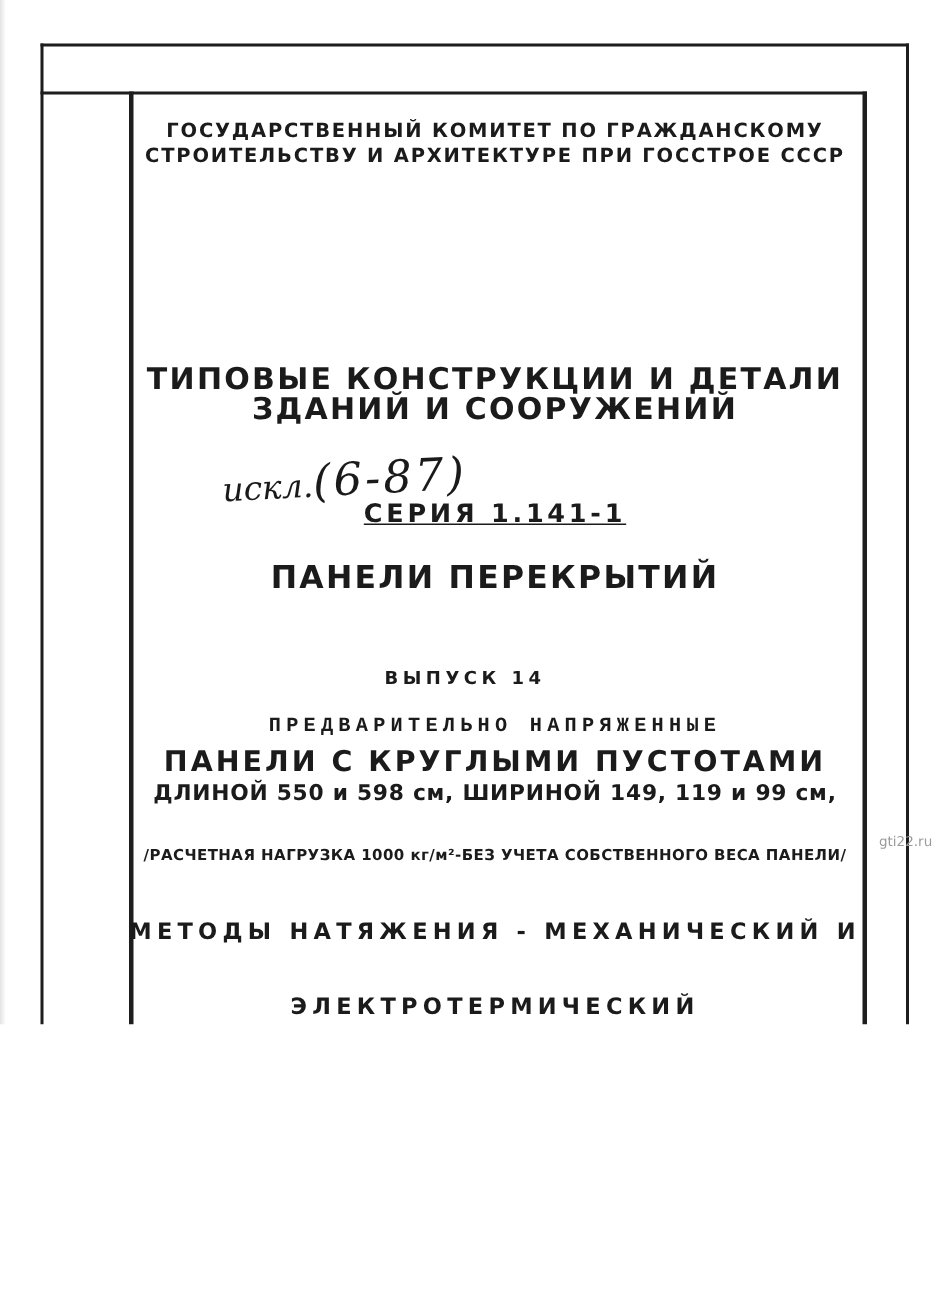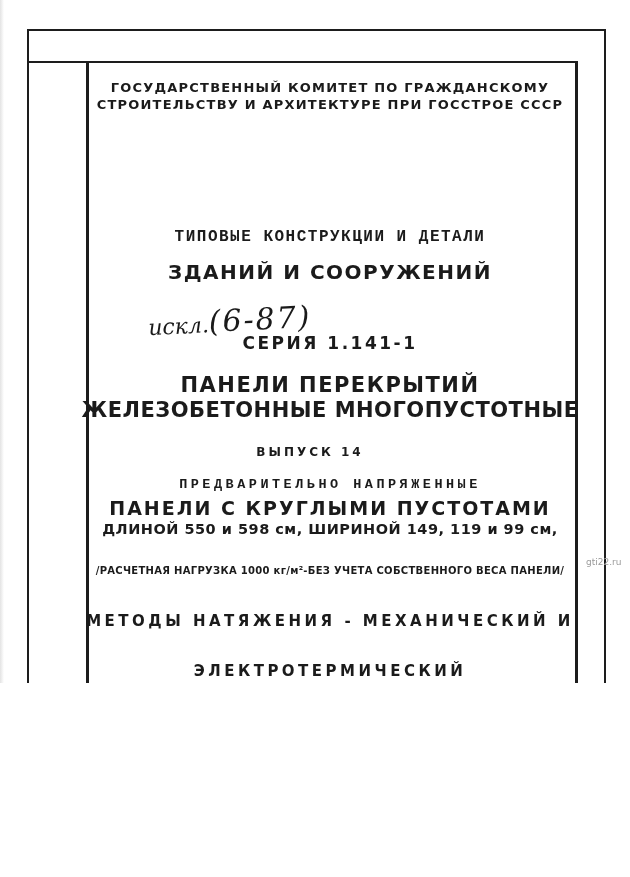--- a/index.html
+++ b/index.html
@@ -30,23 +30,23 @@
                      transform-origin:100% 50%; transform:rotate(0.72deg); }
   .ln-format-underline { left:33px; top:847px; width:237px; height:2px;
                      transform-origin:0 50%; transform:rotate(-1.1deg);
                      background:#2a2a2a; }
   
   .t {
     position:absolute; left:80px; width:500px;
     text-align:center; font-weight:bold; white-space:nowrap;
   }
   .authority   { top:79px;  font-size:13px; line-height:17px; letter-spacing:1.2px; }
-  .title1      { top:228px; font-size:16px; letter-spacing:1.5px;font-family:Liberation Mono, monospace; }
+  .title1      { top:240px; font-size:20px; letter-spacing:1.5px; }
   .title2      { top:260px; font-size:20px; letter-spacing:1.5px; }
-  .series      { top:333px; font-size:17px; letter-spacing:2.5px; }
+  .series      { top:333px; font-size:17px; letter-spacing:2.5px;text-decoration:underline; }
   .subject1    { top:373px; font-size:21px; letter-spacing:1.5px; }
   .subject2    { top:398px; font-size:21px; letter-spacing:0.5px; }
   .issue       { top:445px; font-size:12px; letter-spacing:3px; transform:translateX(-20px); }
   .spec1       { top:477px; font-size:13.5px; letter-spacing:3.5px;font-family:Liberation Mono, monospace; }
   .spec2       { top:497px; font-size:19px; letter-spacing:2px; }
   .dims1       { top:521px; font-size:14.5px; letter-spacing:0.5px; }
   .dims2       { top:543px; font-size:14.5px; letter-spacing:1px; }
   .loadnote    { top:565px; font-size:10px;  letter-spacing:0.3px; }
   .methods1    { top:612px; font-size:15px;  letter-spacing:3.5px; }
   .methods2    { top:634px; font-size:15px;  letter-spacing:3.5px;margin-top:28px; }
@@ -88,21 +88,20 @@
   <div class="t title1">ТИПОВЫЕ КОНСТРУКЦИИ И ДЕТАЛИ</div>
   <div class="t title2">ЗДАНИЙ И СООРУЖЕНИЙ</div>
 
   <div class="hw hw-note">
     <span>искл.</span><span class="paren">(6-87)</span>
   </div>
 
   <div class="t series">СЕРИЯ 1.141-1</div>
 
   <div class="t subject1">ПАНЕЛИ ПЕРЕКРЫТИЙ</div>
-  <div class="t subject2">ЖЕЛЕЗОБЕТОННЫЕ МНОГОПУСТОТНЫЕ</div>
 
   <div class="t issue">ВЫПУСК 14</div>
 
   <div class="t spec1">ПРЕДВАРИТЕЛЬНО НАПРЯЖЕННЫЕ</div>
   <div class="t spec2">ПАНЕЛИ С КРУГЛЫМИ ПУСТОТАМИ</div>
 
   <div class="t dims1">ДЛИНОЙ 550 и 598 см, ШИРИНОЙ 149, 119 и 99 см,</div>
 
   <div class="t loadnote">/РАСЧЕТНАЯ НАГРУЗКА 1000 кг/м²-БЕЗ УЧЕТА СОБСТВЕННОГО ВЕСА ПАНЕЛИ/</div>
 

